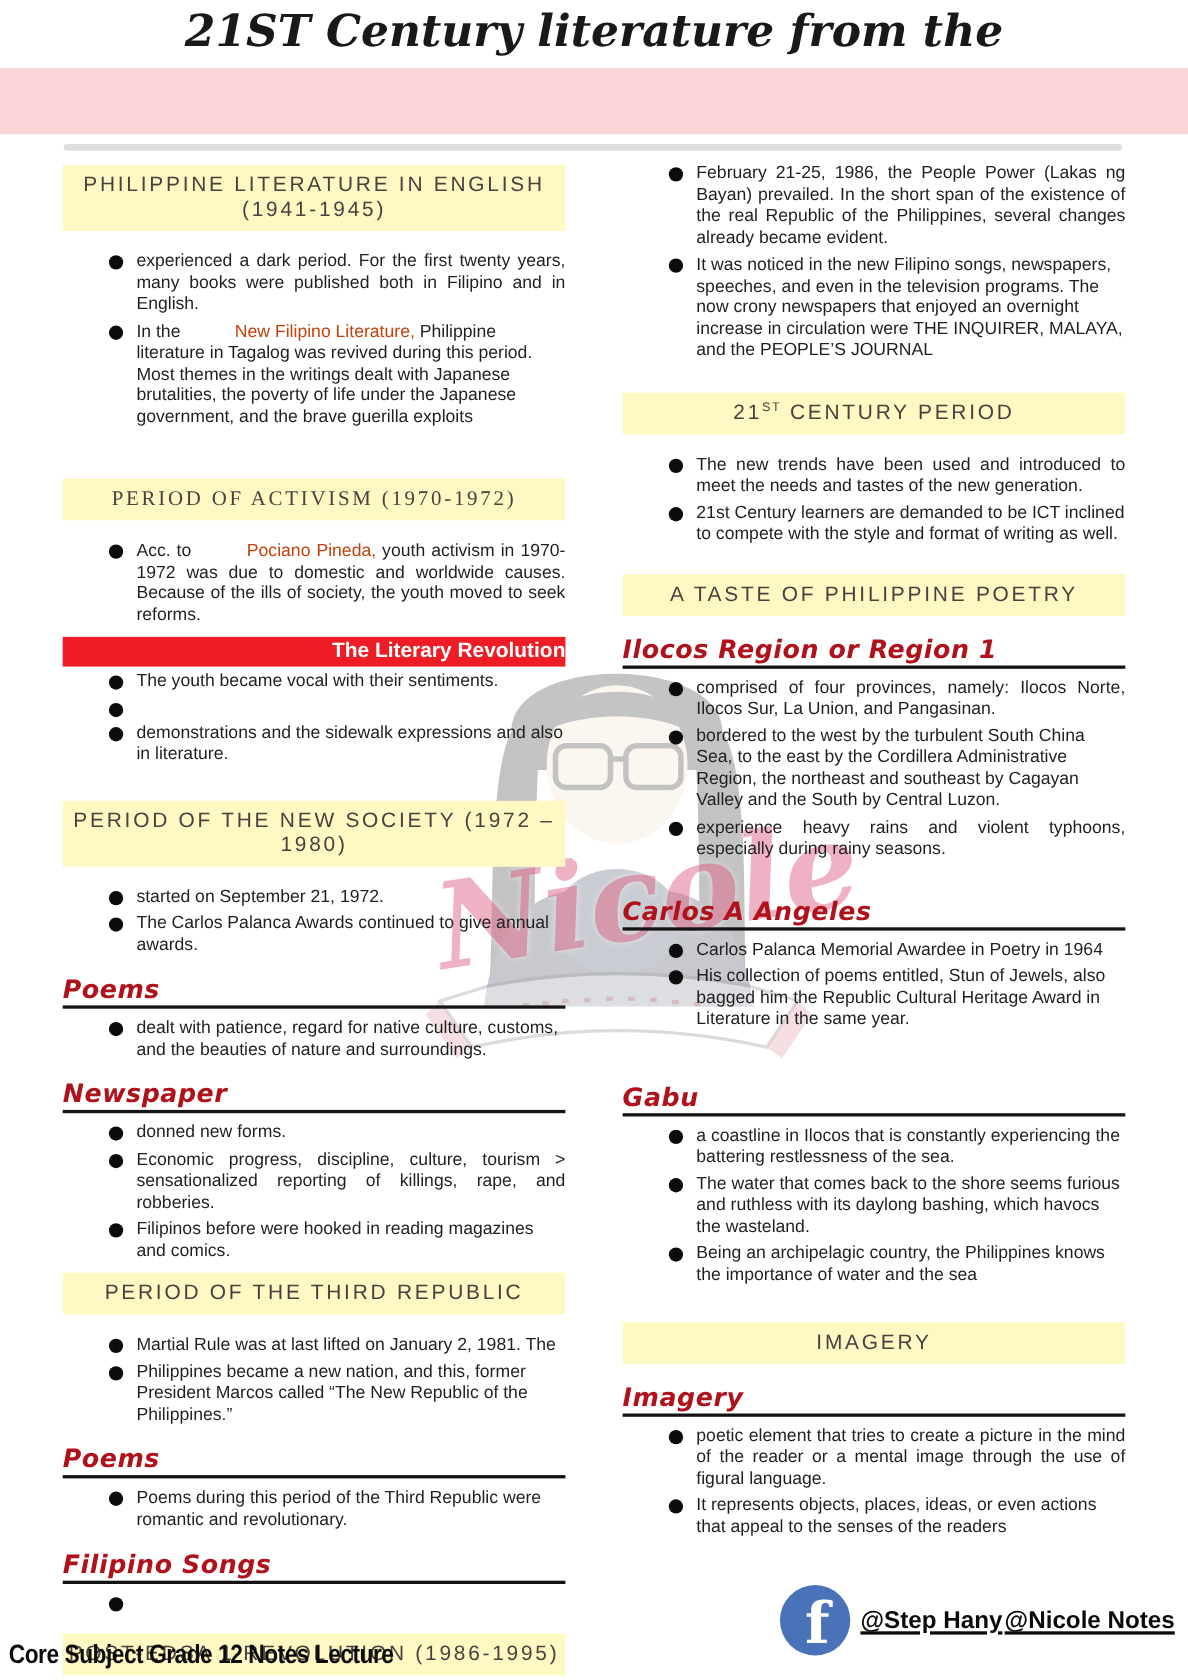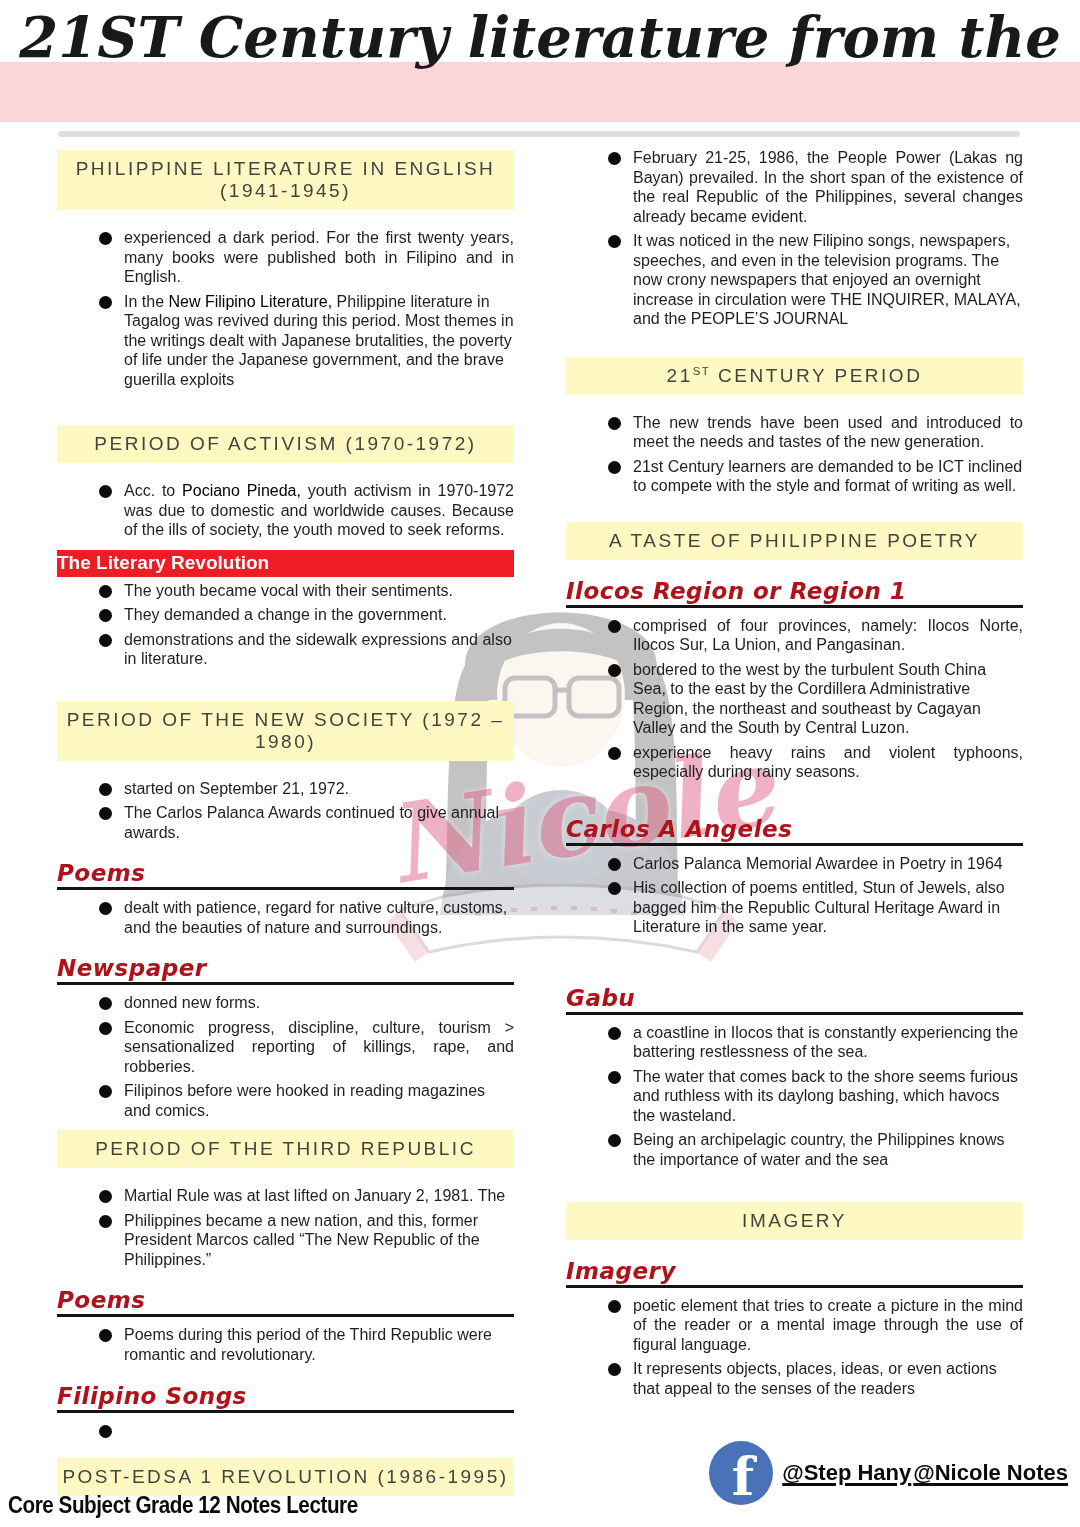--- a/index.html
+++ b/index.html
@@ -4,48 +4,48 @@
 <style>
   html,body{margin:0;padding:0;}
   body{
     width:1080px;height:1527px;position:relative;overflow:hidden;
     background:#ffffff;font-family:"Liberation Sans",sans-serif;color:#212121;
   }
   
   .title-band{position:absolute;left:0;top:62px;width:1080px;height:60px;background:#fad6d8;z-index:0;}
   .page-title{position:absolute;left:0;top:8px;width:1080px;text-align:center;z-index:2;
     font-family:"DejaVu Serif",serif;font-style:italic;font-weight:bold;color:#191919;line-height:1.04;}
-  .page-title .t1{font-size:56px;display:block;}
+  .page-title .t1{font-size:40px;display:block;}
   .page-title .t2{font-size:52px;display:block;}
   .title-rule{position:absolute;left:58px;top:131px;width:962px;height:6px;background:#dedede;border-radius:3px;z-index:1;}
   
   .watermark{position:absolute;left:385px;top:570px;width:355px;height:400px;z-index:0;pointer-events:none;}
   .watermark svg{width:100%;height:100%;}
   .watermark-name{position:absolute;left:10px;top:185px;width:340px;text-align:center;
     font-family:"DejaVu Serif",serif;font-style:italic;font-weight:bold;font-size:108px;color:#e0688a;
     opacity:.5;transform:rotate(-9deg);text-shadow:0 0 6px #ffffff;}
   
   .page{position:absolute;left:57px;top:148px;width:966px;display:flex;gap:52px;z-index:3;}
   .col{width:457px;}
   .h-box{background:#fef9c3;color:#48413f;text-align:center;font-size:19px;letter-spacing:2.5px;
     padding:8px 4px;margin:26px 0 18px 0;}
   .col > .h-box:first-child{margin-top:2px;}
   .h-box .sup{font-size:0.6em;vertical-align:7px;letter-spacing:1.5px;}
-  .banner-red{background:#ee1c24;color:#ffffff;font-weight:bold;text-align:left;font-size:19px;
+  .banner-red{background:#ee1c24;color:#ffffff;font-weight:bold;text-align:right;font-size:19px;
     padding:2px 0 3px 0;margin:8px 0 4px 0;}
   .subhead{border-bottom:3px solid #141414;margin:18px 0 8px 0;padding-bottom:1px;}
   .subhead span{font-family:"DejaVu Sans",sans-serif;font-style:italic;font-weight:bold;
     font-size:23px;color:#b0121b;letter-spacing:.5px;}
   .bullets{margin:0 0 10px 0;}
   .b-row{display:flex;margin-bottom:5px;}
   .b-row .dot{width:13px;height:13px;border-radius:50%;background:#0c0c0c;flex:none;
     margin-left:42px;margin-right:12px;margin-top:4px;}
   .b-text{flex:1;font-size:16px;line-height:1.22;color:#1f1f1f;}
   .b-row.justify .b-text{text-align:justify;}
-  .b-text .red{color:#000000;}
+  .b-text .red{color:#c2410c;margin-left:45px;}
   
   .footer-left{position:absolute;left:8px;bottom:8px;font-size:24px;font-weight:bold;color:#0b0b0b;
     letter-spacing:-.5px;transform:scaleX(.86);transform-origin:left bottom;white-space:nowrap;z-index:3;}
   .fb-group{position:absolute;right:12px;bottom:22px;display:flex;align-items:center;gap:9px;z-index:3;}
   .fb-icon{width:64px;height:64px;border-radius:50%;background:#4a72b8;position:relative;flex:none;}
   .fb-icon span{position:absolute;left:50%;top:54%;transform:translate(-42%,-50%);
     color:#ffffff;font-family:"DejaVu Serif",serif;font-weight:bold;font-size:52px;}
   .fb-handles{display:flex;flex-direction:row;gap:2px;}
   .fb-handle{font-size:22px;font-weight:bold;color:#0b0b0b;text-decoration:underline;
     text-decoration-thickness:2.5px;text-underline-offset:3px;line-height:1.25;white-space:nowrap;}
@@ -97,36 +97,35 @@
       <div class="bullets">
         <div class="b-row justify">
           <span class="dot"></span>
           <div class="b-text"><span>experienced a dark period. For the first twenty years, many books were published both in Filipino and in English.</span></div>
         </div>
         <div class="b-row">
           <span class="dot"></span>
           <div class="b-text"><span>In the </span><span class="red">New Filipino Literature,</span><span> Philippine literature in Tagalog was revived during this period. Most themes in the writings dealt with Japanese brutalities, the poverty of life under the Japanese government, and the brave guerilla exploits</span></div>
         </div>
       </div>
-      <div class="h-box" style="margin-top: 36px;">PERIOD OF ACTIVISM (1970-1972)</div>
+      <div class="h-box" style="margin-top: 46px; font-family: Liberation Serif, serif;">PERIOD OF ACTIVISM (1970-1972)</div>
       <div class="bullets">
         <div class="b-row justify">
           <span class="dot"></span>
           <div class="b-text"><span>Acc. to </span><span class="red">Pociano Pineda,</span><span> youth activism in 1970-1972 was due to domestic and worldwide causes. Because of the ills of society, the youth moved to seek reforms.</span></div>
         </div>
       </div>
       <div class="banner-red">The Literary Revolution</div>
       <div class="bullets">
         <div class="b-row">
           <span class="dot"></span>
           <div class="b-text"><span>The youth became vocal with their sentiments.</span></div>
         </div>
         <div class="b-row">
           <span class="dot"></span>
-          <div class="b-text"><span>They demanded a change in the government.</span></div>
         </div>
         <div class="b-row">
           <span class="dot"></span>
           <div class="b-text"><span>demonstrations and the sidewalk expressions and also in literature.</span></div>
         </div>
       </div>
       <div class="h-box" style="margin-top: 32px;">PERIOD OF THE NEW SOCIETY (1972 – 1980)</div>
       <div class="bullets">
         <div class="b-row">
           <span class="dot"></span>

